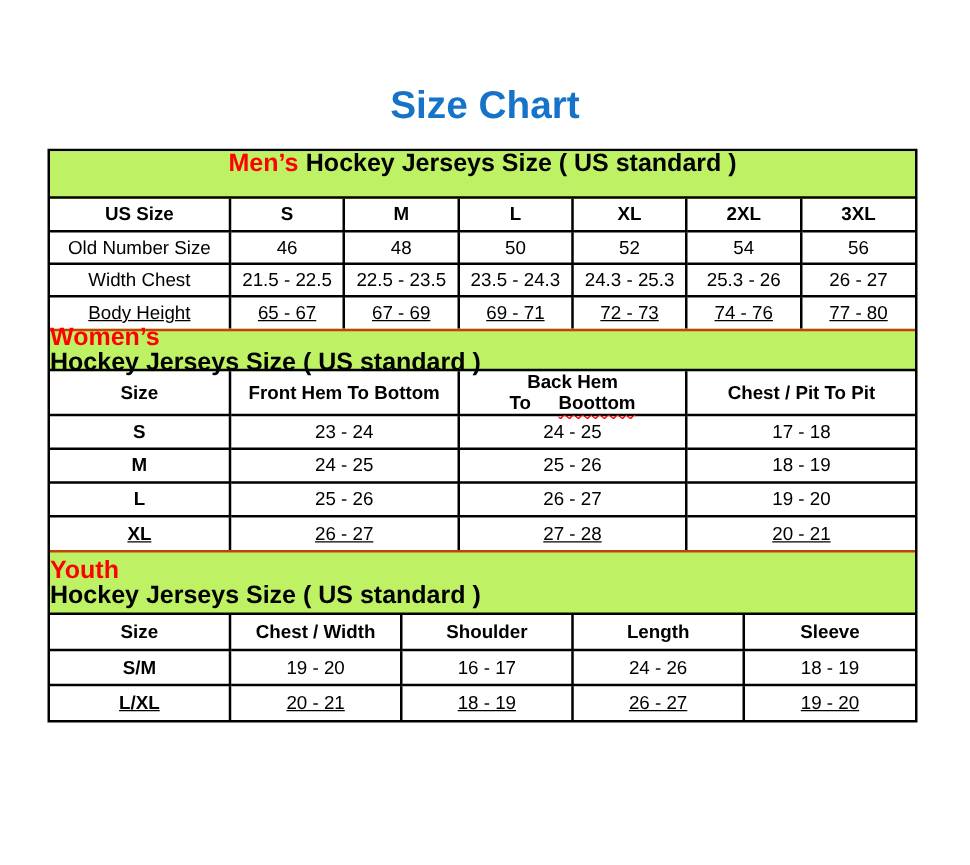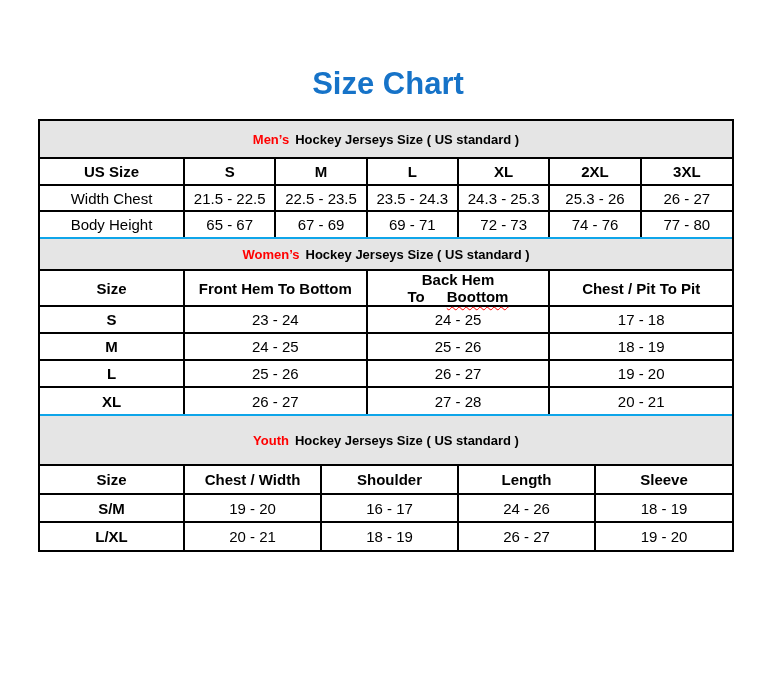--- a/index.html
+++ b/index.html
@@ -27,48 +27,48 @@
   }
   .chart {
     position: absolute;
     top: 119px;
     left: 38px;
     width: 696px;
     border: 2px solid #000000;
     background: #ffffff;
   }
   .band {
-    background: #e5e5e5;
+    background: #bef264;
     height: 38px;
     border-bottom: 2px solid #000000;
     display: flex;
-    align-items: center;
+    align-items: flex-start;
     justify-content: center;
     font-weight: bold;
-    font-size: 13px;
+    font-size: 20px;
     line-height: 1;
   }
-  .band.mid { border-top: 2px solid #0ea5e9; height: 34px; }
+  .band.mid { border-top: 2px solid #c2410c; height: 34px; flex-direction: column; }
   .band.youth-band { height: 52px; }
   .band-prefix { color: #FF0000; margin-right: 6px; }
   table {
     border-collapse: collapse;
     width: 100%;
     table-layout: fixed;
   }
   td {
     border-right: 2px solid #000000;
     border-bottom: 2px solid #000000;
     text-align: center;
     vertical-align: middle;
     font-size: 15px;
     padding: 0 2px;
   }
   td:last-child { border-right: none; }
-  tr:last-child td { border-bottom: none; }
+  tr:last-child td { border-bottom: none; text-decoration: underline; }
   tr.head td { font-weight: bold; }
   td.rowhead { font-weight: bold; }
   table.men td   { height: 26px; }
   table.women td { height: 27px; }
   table.youth td { height: 28px; }
   .squiggle {
     margin-left: 22px;
     text-decoration: underline wavy #FF0000 1px;
     text-decoration-skip-ink: none;
     text-underline-offset: 4px;
@@ -102,20 +102,29 @@
           <tr class="head">
         <td>US Size</td>
         <td>S</td>
         <td>M</td>
         <td>L</td>
         <td>XL</td>
         <td>2XL</td>
         <td>3XL</td>
       </tr>
       <tr>
+        <td>Old Number Size</td>
+        <td>46</td>
+        <td>48</td>
+        <td>50</td>
+        <td>52</td>
+        <td>54</td>
+        <td>56</td>
+      </tr>
+      <tr>
         <td>Width Chest</td>
         <td>21.5 - 22.5</td>
         <td>22.5 - 23.5</td>
         <td>23.5 - 24.3</td>
         <td>24.3 - 25.3</td>
         <td>25.3 - 26</td>
         <td>26 - 27</td>
       </tr>
       <tr>
         <td>Body Height</td>

